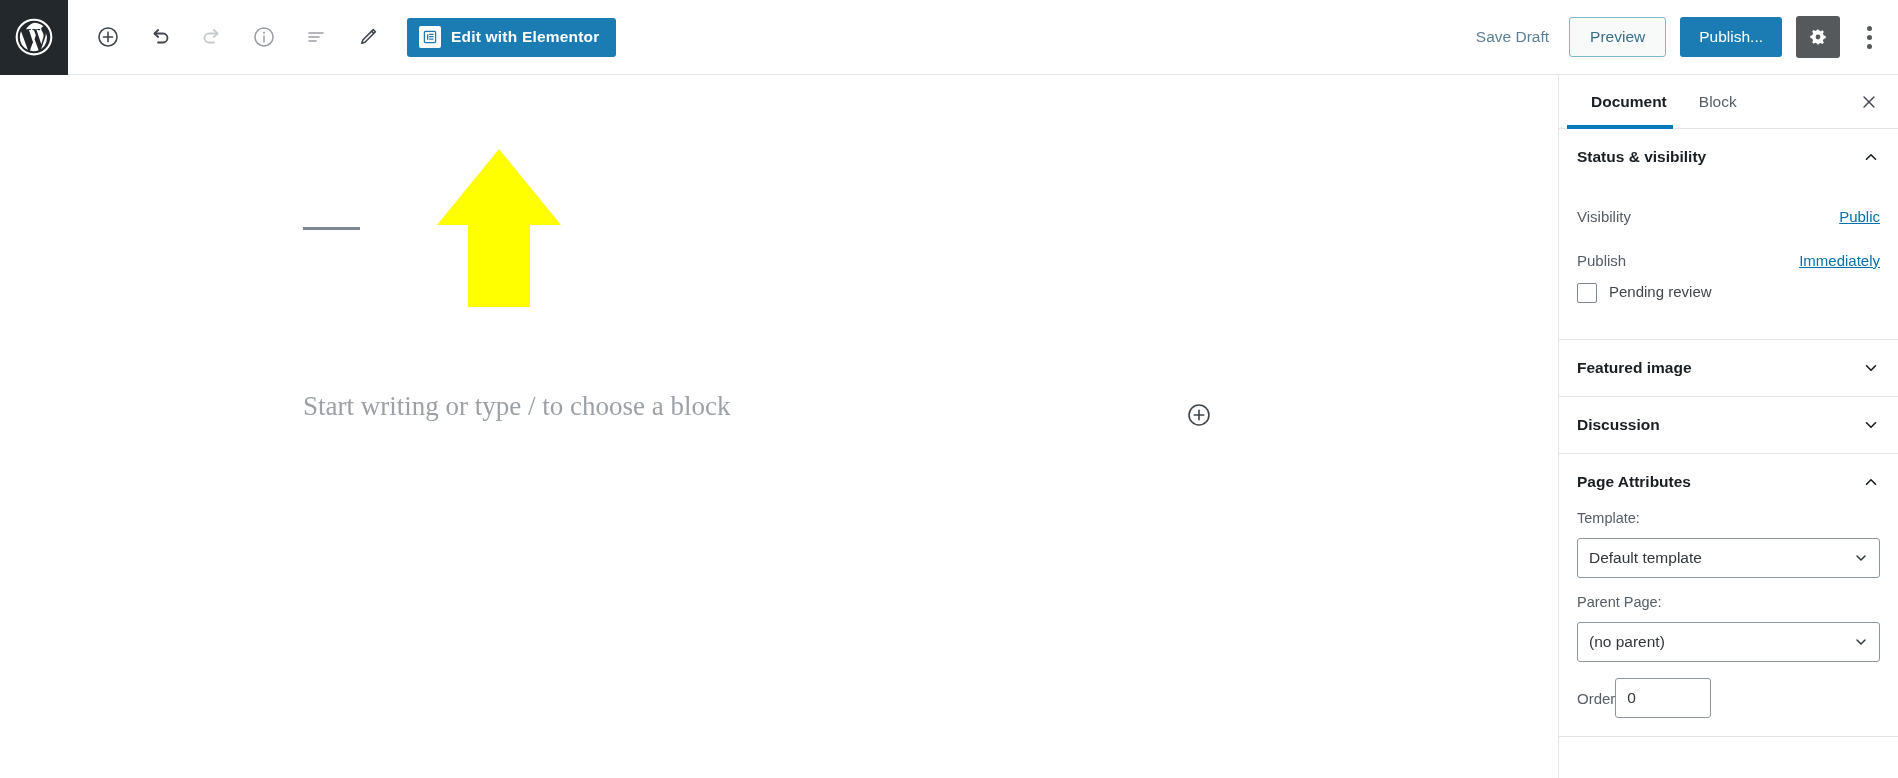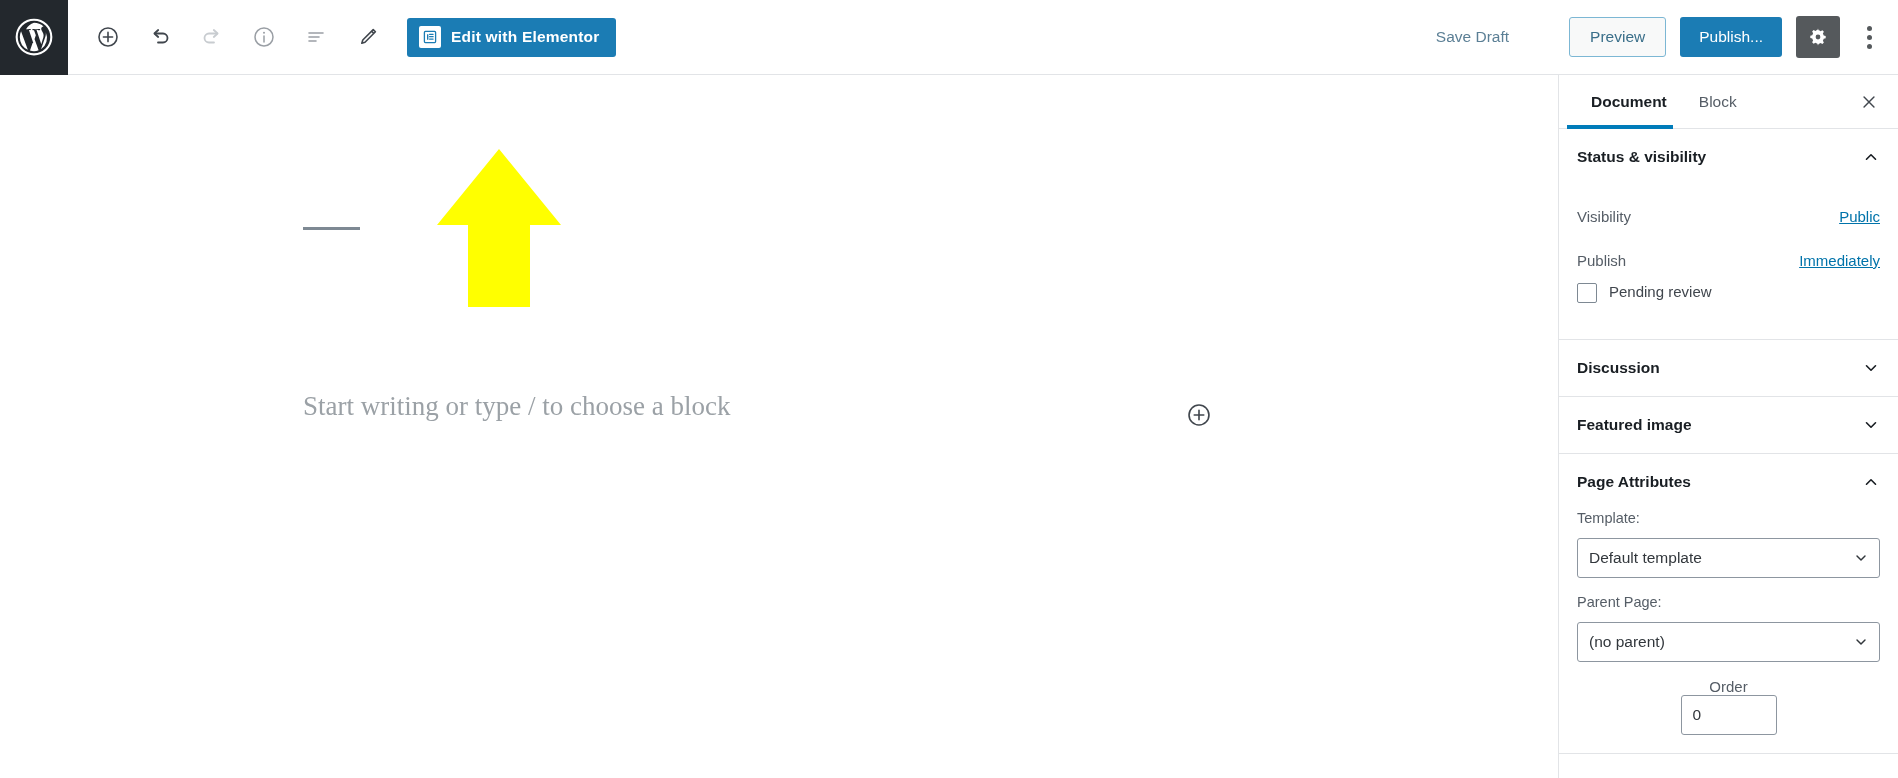--- a/index.html
+++ b/index.html
@@ -54,21 +54,21 @@
     margin-left: auto; display: flex; align-items: center;
     gap: 14px; padding-right: 14px;
   }
   .save-draft {
     color: #5b7f95; font-size: 15.5px; background: none; border: none;
     cursor: pointer; padding: 4px 6px;
   }
   .btn-preview {
     height: 40px; padding: 0 20px; background: #f8f9f9;
     border: 1px solid #7cb7d4; border-radius: 3px;
-    color: #3a6f8a; font-size: 15.5px; cursor: pointer; margin-left: 40px;
+    color: #3a6f8a; font-size: 15.5px; cursor: pointer;
   }
   .btn-publish {
     height: 40px; padding: 0 19px; background: #1b7cb4;
     border: none; border-radius: 3px;
     color: #ffffff; font-size: 15.5px; cursor: pointer;
   }
   .btn-gear {
     width: 44px; height: 42px; background: #55595c; border: none;
     border-radius: 3px; cursor: pointer;
     display: flex; align-items: center; justify-content: center;
@@ -172,21 +172,20 @@
   }
   .select-value { font-size: 15.5px; color: #32373c; }
   .select-arrow {
     position: absolute; right: 10px; top: 50%; transform: translateY(-50%);
     color: #32373c; display:flex;
   }
   .select-arrow svg { display:block; }
   .order-row {
     display: flex; align-items: center; justify-content: flex-start;
     margin-top: 12px;
-    flex-direction: column;
   }
   .order-input {
     width: 96px; height: 40px; border: 1px solid #8d96a0; border-radius: 3px;
     font-size: 15.5px; color: #32373c; padding: 0 11px;
     font-family: "Liberation Sans", sans-serif; background: #fff;
   }
 </style>
 </head>
 <body>
 
@@ -320,32 +319,32 @@
         </div>
         <div class="check-row">
           <span class="checkbox"></span>
           <span class="check-label">Pending review</span>
         </div>
       </div>
     </div>
 
     <div class="panel">
       <div class="panel-head">
-        <span class="panel-title">Discussion</span>
+        <span class="panel-title">Featured image</span>
         <span class="chev">
           <svg width="18" height="18" viewBox="0 0 20 20" fill="none" stroke="currentColor" stroke-width="1.8" stroke-linecap="round" stroke-linejoin="round">
             <path d="M5 7.5l5 5 5-5"></path>
           </svg>
         </span>
       </div>
     </div>
 
     <div class="panel">
       <div class="panel-head">
-        <span class="panel-title">Featured image</span>
+        <span class="panel-title">Discussion</span>
         <span class="chev">
           <svg width="18" height="18" viewBox="0 0 20 20" fill="none" stroke="currentColor" stroke-width="1.8" stroke-linecap="round" stroke-linejoin="round">
             <path d="M5 7.5l5 5 5-5"></path>
           </svg>
         </span>
       </div>
     </div>
 
     <div class="panel">
       <div class="panel-head">

